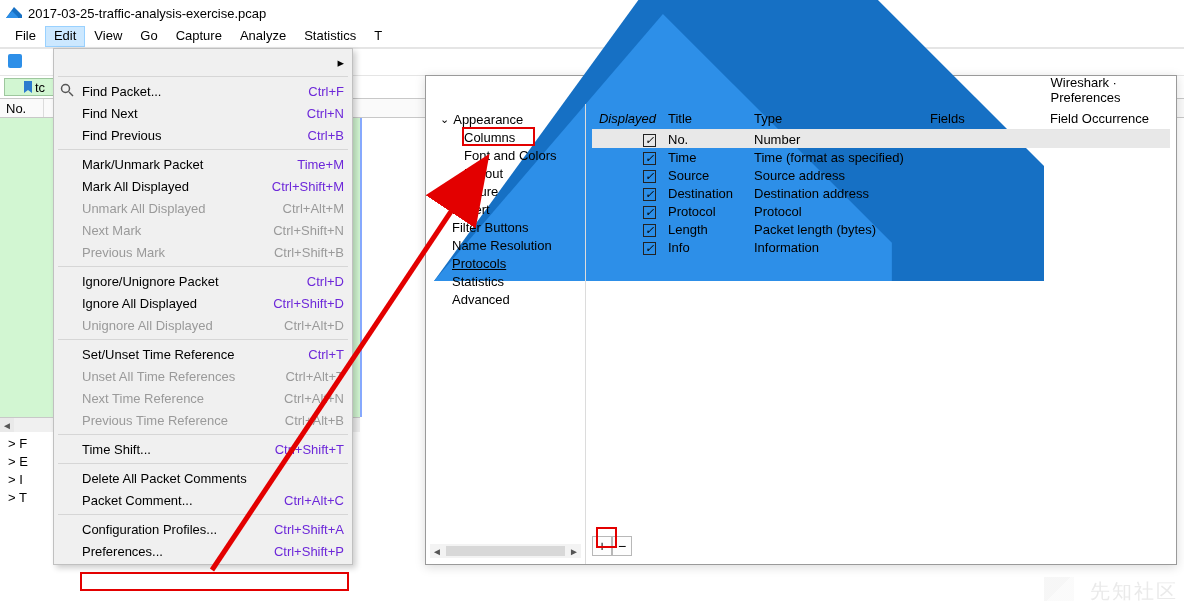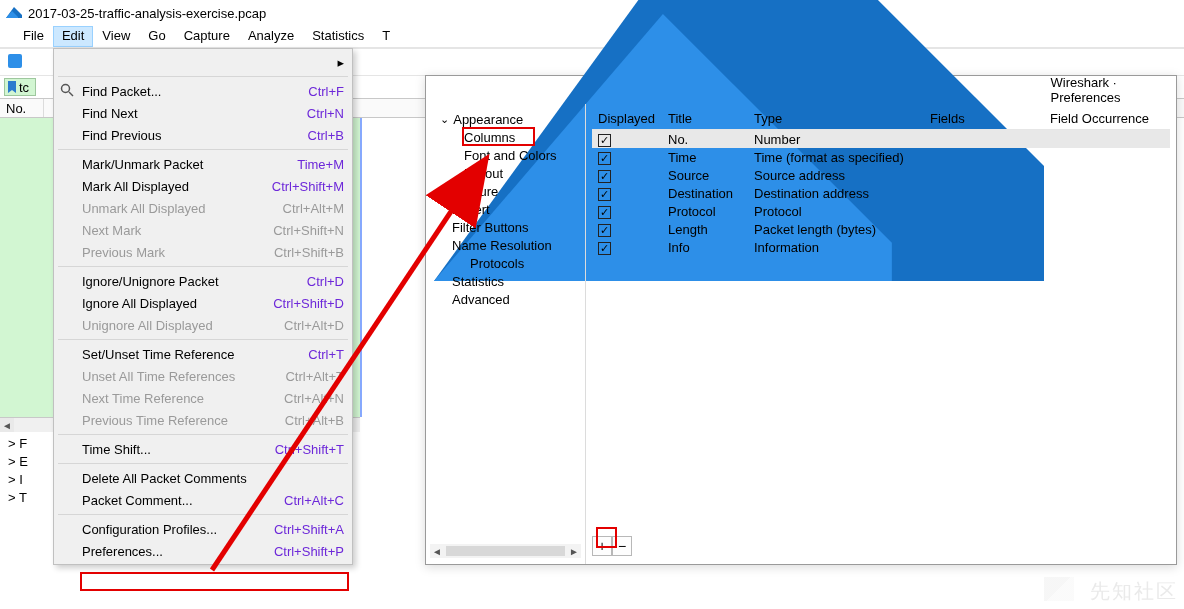--- a/index.html
+++ b/index.html
@@ -1,28 +1,28 @@
 <!DOCTYPE html>
 <html><head>
 <meta charset="utf-8">
 <style>
 * { box-sizing: border-box; margin: 0; padding: 0; font-family: "Segoe UI", Tahoma, sans-serif; font-size: 13px; color: #000; }
 body { background: #fff; width: 1184px; height: 609px; position: relative; overflow: hidden; }
 
 .titlebar { display: flex; align-items: center; padding: 4px 6px; height: 26px; }
 .titlebar .ws-icon { width: 16px; height: 16px; margin-right: 6px; }
-.menubar { display: flex; border-bottom: 1px solid #e5e5e5; height: 22px; padding-left: 14px; }
+.menubar { display: flex; border-bottom: 1px solid #e5e5e5; height: 22px; padding-left: 6px; }
 .menubar .mi { padding: 2px 9px; cursor: default; }
 .menubar .mi.hl { background: #cce8ff; border: 1px solid #99d1ff; padding: 1px 8px; }
 
 .toolbar { height: 28px; border-top: 1px solid #e5e5e5; border-bottom: 1px solid #e5e5e5; padding: 2px 6px; display: flex; align-items: center; gap: 4px; }
 .toolbar .tb { width: 20px; height: 20px; display: inline-block; }
 
 .filterbar { height: 22px; display: flex; align-items: center; padding: 2px 4px; }
-.filterbar .box { background: #d2f6d2; border: 1px solid #9ec79e; height: 18px; display: flex; align-items: center; padding: 0 0; }
+.filterbar .box { background: #d2f6d2; border: 1px solid #9ec79e; height: 18px; display: flex; align-items: center; padding: 0 16px; }
 
 .packet-head { height: 20px; border-top: 1px solid #c8c8c8; border-bottom: 1px solid #c8c8c8; background: #fafafa; display: flex; }
 .ph-col { border-right: 1px solid #dcdcdc; padding: 2px 6px; }
 
 .packet-body { background: #d2f6d2; height: 300px; width: 360px; border-bottom: 1px solid #c8c8c8; position: relative; }
 .packet-body::after { content: ""; position: absolute; right: -2px; top: 0; bottom: 0; width: 2px; background: #88aaff; }
 
 .scrollx { height: 14px; width: 360px; background: #f0f0f0; display: flex; align-items: center; justify-content: flex-start; }
 .scrollx .arrow { width: 14px; height: 14px; background: #e9e9e9; display: flex; align-items: center; justify-content: center; color: #555; font-size: 10px; }
 
@@ -53,21 +53,21 @@
 .prefwin .ptree { width: 160px; border-right: 1px solid #dcdcdc; padding: 6px 0; position: relative; }
 .prefwin .ptree .node { height: 18px; padding-left: 14px; display: flex; align-items: center; }
 .prefwin .ptree .node .kn { margin-right: 4px; font-size: 11px; }
 .prefwin .ptree .child { padding-left: 38px; }
 .prefwin .pcol { flex: 1; padding: 6px; position: relative; }
 
 .cols-head { display: flex; border-bottom: 1px solid #e6e6e6; height: 20px; }
 .cols-head > div, .cols-row > div { padding: 1px 6px; }
 .cols-row { display: flex; height: 18px; align-items: center; }
 .cols-row.sel { background: #e8e8e8; }
-.c-d { width: 70px; text-align: left; }
+.c-d { width: 70px; text-align: right; font-style: italic; }
 .c-t { width: 86px; }
 .c-ty { width: 176px; }
 .c-f { width: 120px; }
 .c-fo { flex: 1; }
 
 .chk { width: 13px; height: 13px; border: 1px solid #222; display: inline-flex; align-items: center; justify-content: center; font-size: 11px; line-height: 11px; }
 
 .pm-btn { position: absolute; bottom: 8px; display: flex; gap: 0; }
 .pm-btn .b { width: 20px; height: 20px; border: 1px solid #b8b8b8; display: flex; align-items: center; justify-content: center; background: #fdfdfd; font-size: 14px; }
 
@@ -247,21 +247,21 @@
       <div id="treechildren">
           <div class="node child">Columns</div>
           <div class="node child">Font and Colors</div>
           <div class="node child">Layout</div>
         </div>
       <div id="treesiblings">
           <div class="node" style="padding-left: 26px;">Capture</div>
           <div class="node" style="padding-left: 26px;">Expert</div>
           <div class="node" style="padding-left: 26px;">Filter Buttons</div>
           <div class="node" style="padding-left: 26px;">Name Resolution</div>
-          <div class="node" style="padding-left: 44px;">Protocols</div>
+          <div class="node" style="padding-left: 26px; text-decoration: underline;">Protocols</div>
           <div class="node" style="padding-left: 26px;">Statistics</div>
           <div class="node" style="padding-left: 26px;">Advanced</div>
         </div>
       <div class="treescroll">
         <span class="arrow">◄</span>
         <span class="thumb"></span>
         <span class="arrow">►</span>
       </div>
     </div>
     <div class="pcol">

